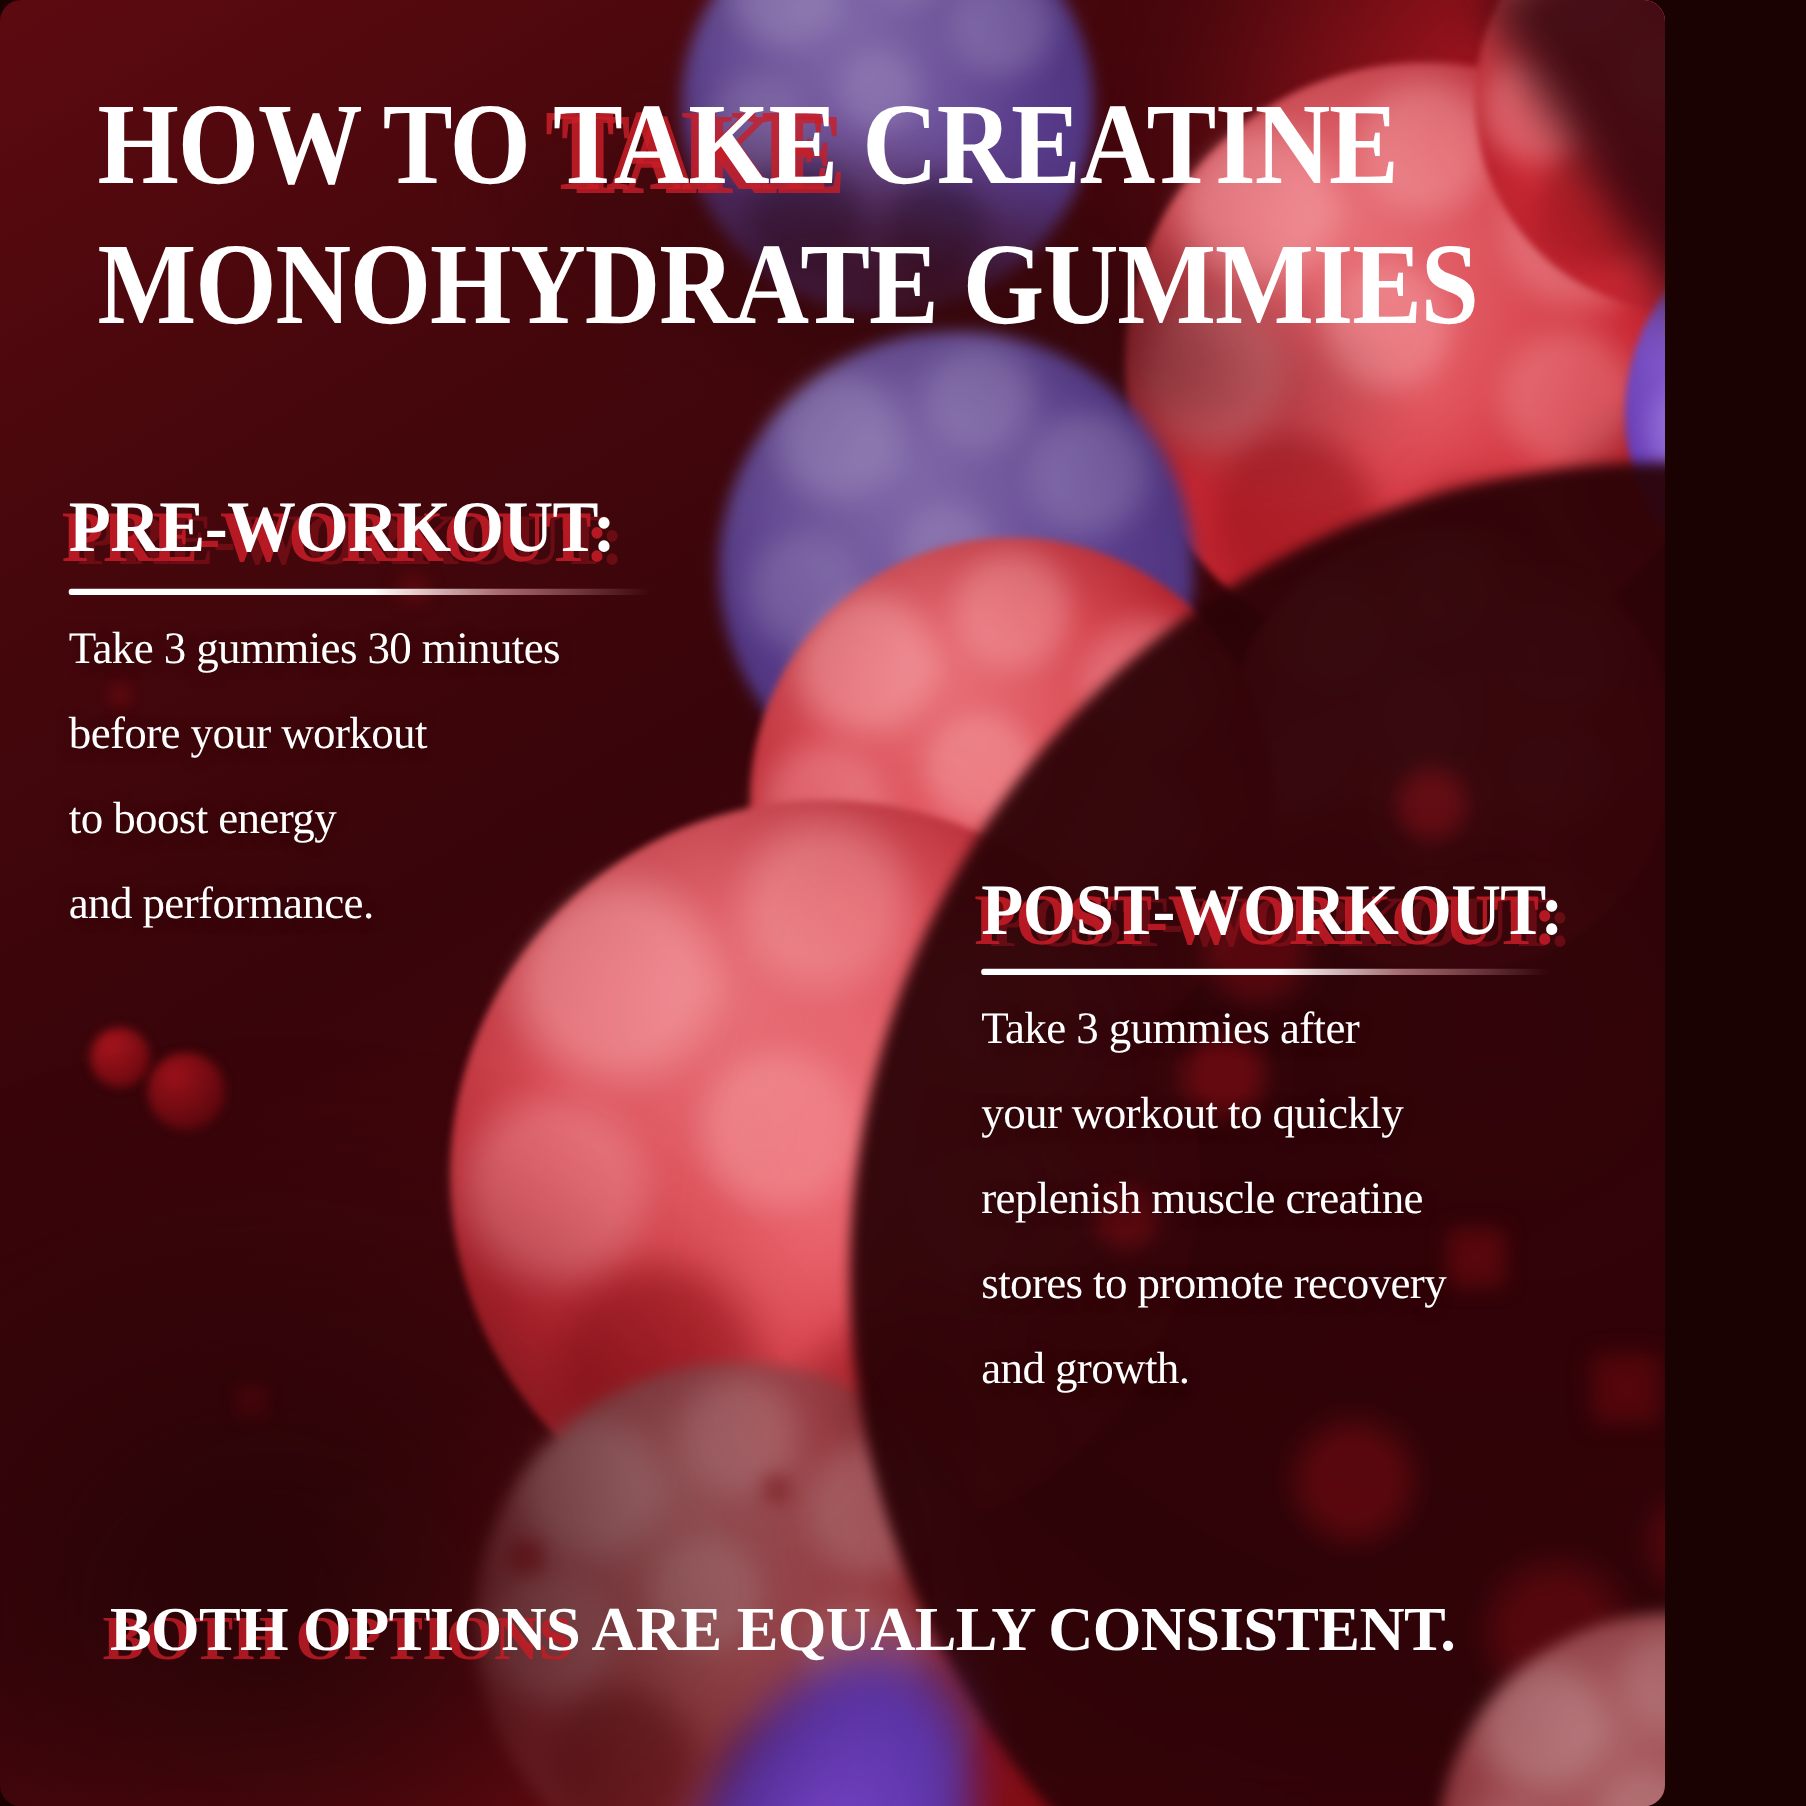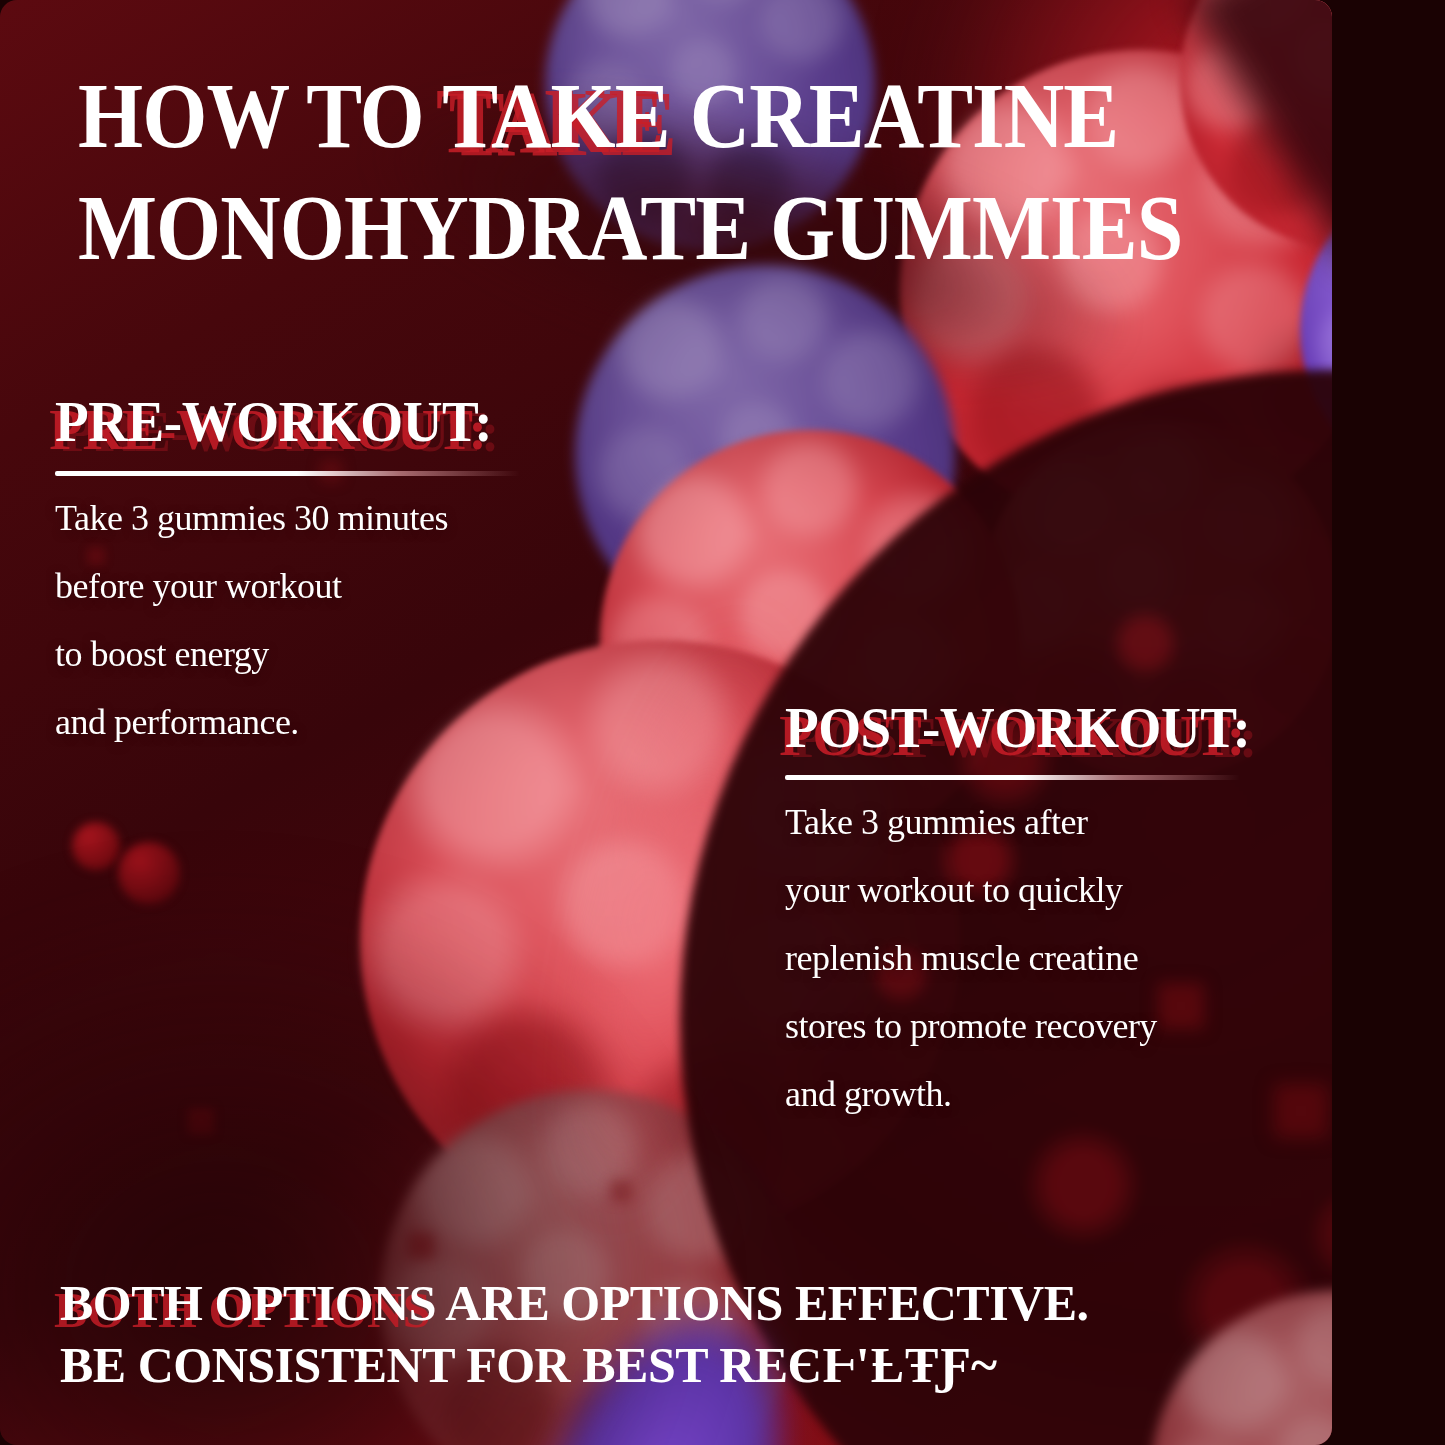--- a/index.html
+++ b/index.html
@@ -94,21 +94,21 @@
     text-shadow:-6px 8px 0 rgba(194,28,38,.9), 7px 10px 0 rgba(150,18,28,.5);}
   .rule{height:5px;margin-top:17px;border-radius:2px;
     background:linear-gradient(90deg,#ffffff 0%,#ffffff 52%,rgba(255,190,195,.55) 74%,rgba(120,20,30,0) 100%);}
   .rule-pre{width:465px;}
   .rule-post{width:455px;margin-top:15px;}
   .body{margin:8px 0 0 0;font-size:36px;font-weight:400;line-height:68px;letter-spacing:-.5px;
     white-space:pre-line;text-shadow:0 2px 10px rgba(40,0,5,.55);}
   .footer{position:absolute;left:60px;top:1272px;color:#fff;
     font-size:50px;font-weight:700;line-height:62px;letter-spacing:-.5px;white-space:nowrap;}
   .f-line{display:block;}
-  .f-glitch{text-shadow:-6px 7px 0 rgba(194,28,38,.85);}
+  .f-glitch{text-shadow:-6px 7px 0 rgba(194,28,38,.85);margin-left:28px;}
   .glitch-chars{letter-spacing:1px;}
 </style>
 </head>
 <body>
 
 <div class="canvas">
 
   <div class="bg">
     <div class="wash-tr"></div>
 
@@ -154,17 +154,16 @@
     <h2 class="heading">POST-WORKOUT:</h2>
     <div class="rule rule-post"></div>
     <p class="body">Take 3 gummies after
 your workout to quickly
 replenish muscle creatine
 stores to promote recovery
 and growth.</p>
   </section>
 
   <footer class="footer">
-    <span class="f-line"><span class="f-glitch">BOTH OPTIONS</span><span> ARE OPTIONS EFFECTIVE.</span></span>
-    <span class="f-line"><span>BE CONSISTENT FOR BEST RE</span><span class="glitch-chars">ЄⱵ'ȽŦƑ~</span></span>
+    <span class="f-line"><span class="f-glitch">BOTH OPTIONS</span><span> ARE EQUALLY CONSISTENT.</span></span>
   </footer>
 
 </div>
 
 </body></html>

